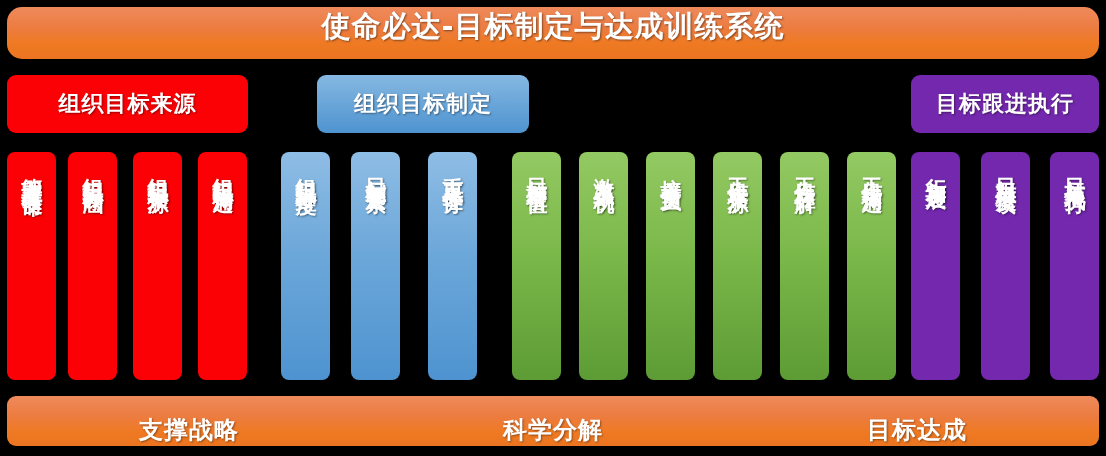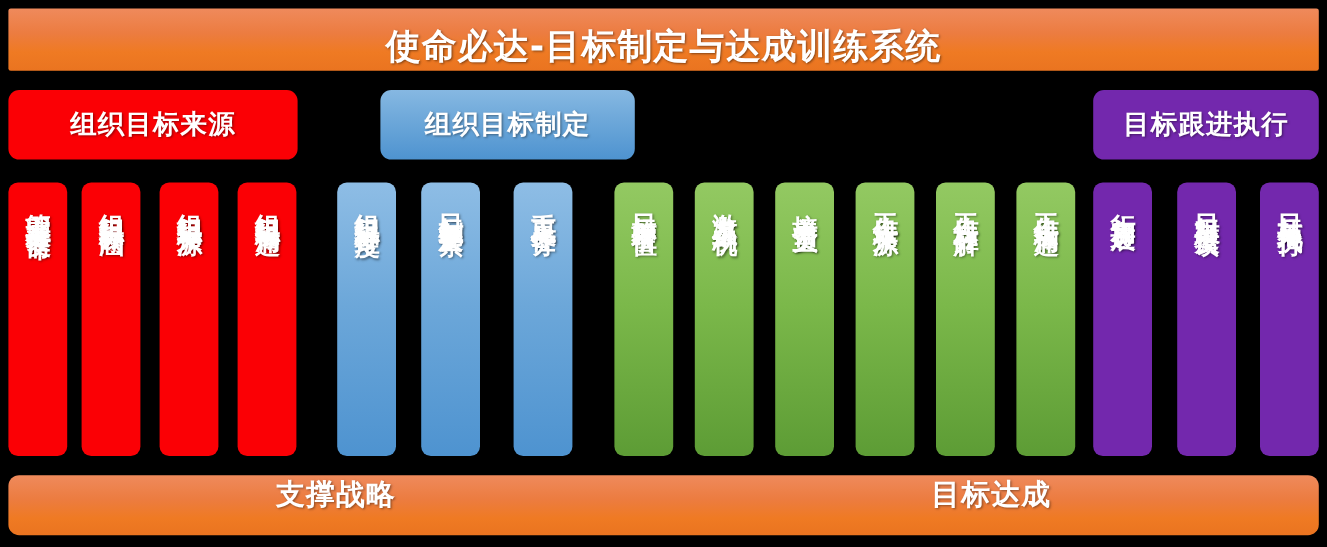--- a/index.html
+++ b/index.html
@@ -21,25 +21,25 @@
     background: #000000;
   }
 
   
   .title-bar {
     position: absolute;
     left: 7px;
     top: 7px;
     width: 1092px;
     height: 52px;
-    border-radius: 2px;
+    border-radius: 15px;
     background: linear-gradient(to bottom, #ef8a5c 0%, #ec7c40 40%, #ef7a23 70%, #ea7420 100%);
     box-shadow: 0 2px 3px rgba(0,0,0,0.55);
     display: flex;
-    align-items: flex-end;
+    align-items: flex-start;
     justify-content: center;
   }
   .title-text {
     color: #ffffff;
     font-size: 29px;
     font-weight: bold;
     letter-spacing: 1px;
     text-shadow: 1px 1px 2px rgba(0,0,0,0.45);
     white-space: nowrap;
   }
@@ -134,21 +134,21 @@
   .bottom-bar {
     position: absolute;
     left: 7px;
     top: 396px;
     width: 1092px;
     height: 50px;
     border-radius: 9px;
     background: linear-gradient(to bottom, #ef8a5c 0%, #ec7c40 40%, #ef7a23 72%, #ea7420 100%);
     box-shadow: 0 2px 3px rgba(0,0,0,0.55);
     display: flex;
-    align-items: flex-start;
+    align-items: flex-end;
   }
   .bottom-item {
     flex: 1 1 0;
     text-align: center;
     color: #ffffff;
     font-size: 24px;
     font-weight: bold;
     letter-spacing: 1px;
     text-shadow: 1px 1px 2px rgba(0,0,0,0.40);
     white-space: nowrap;
@@ -226,16 +226,17 @@
       <span class="col-label">目标跟进反馈</span>
     </div>
     <div class="col purple" style="left:1050px;width:49px;">
       <span class="col-label">目标落地执行</span>
     </div>
 
   </div>
 
   <div class="bottom-bar">
     <div class="bottom-item">支撑战略</div>
+    <div class="bottom-item">科学分解</div>
     <div class="bottom-item">目标达成</div>
   </div>
 
 </div>
 
 </body></html>

